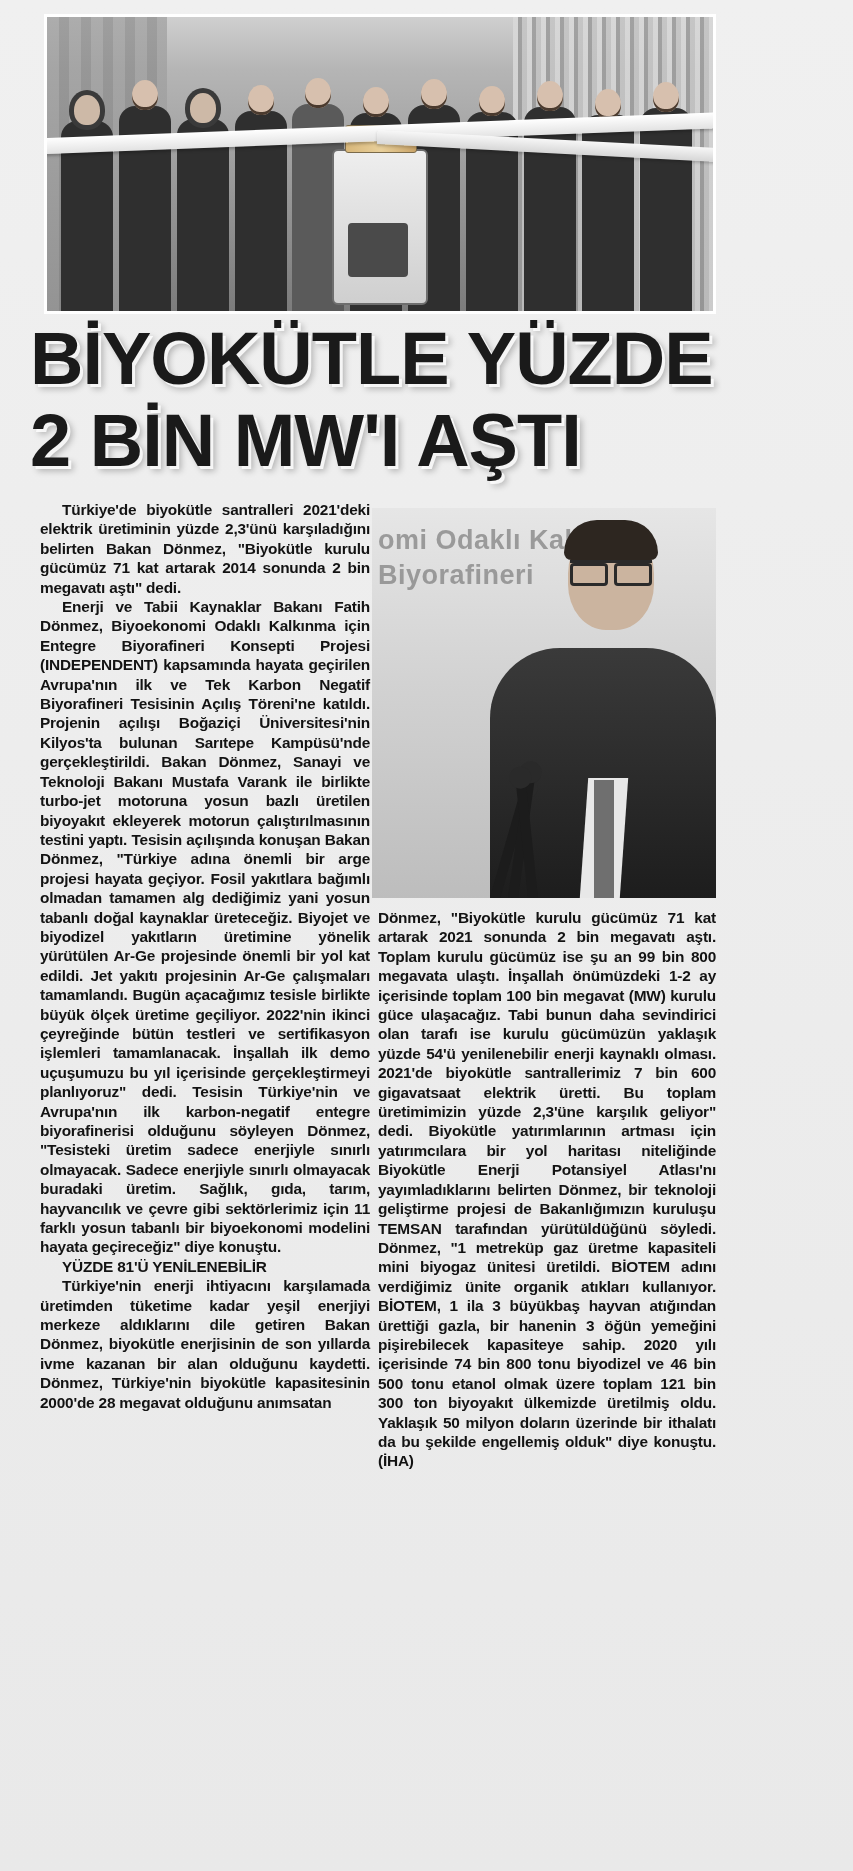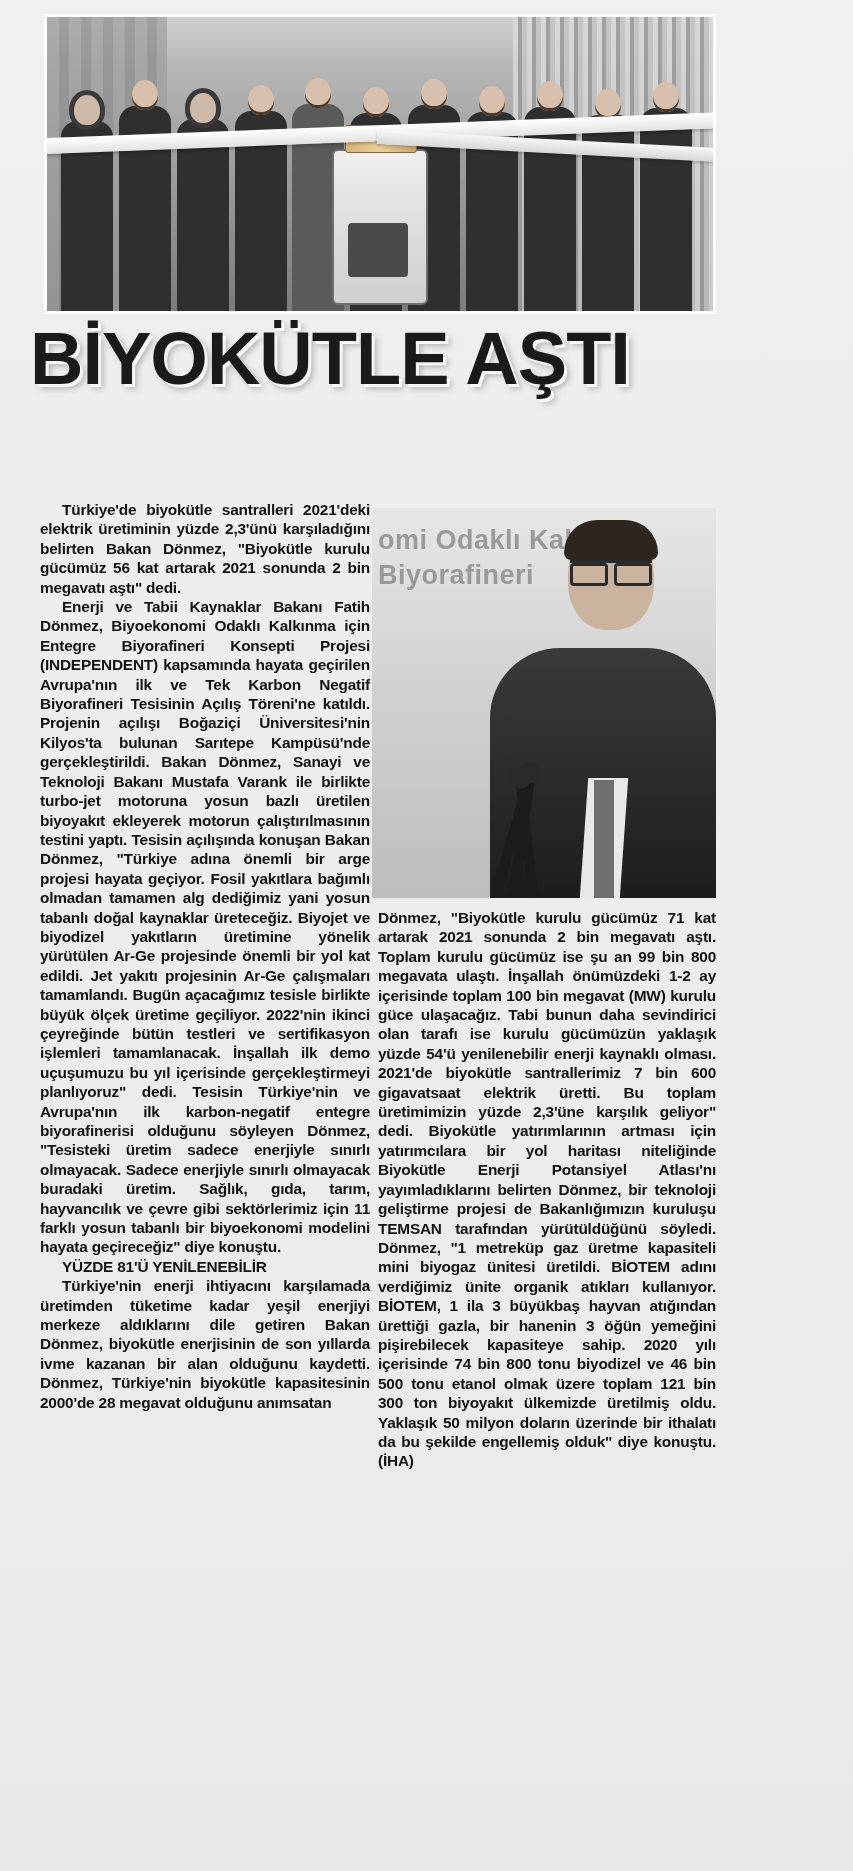--- a/index.html
+++ b/index.html
@@ -358,21 +358,22 @@
           <span class="head"></span>
         </div>
 
       <div class="tp-machine"></div>
       <div class="tp-jars"></div>
       <div class="tp-ribbon"></div>
       <div class="tp-ribbon2"></div>
     </div>
 
     <div class="headline">
-      <div class="line l1">BİYOKÜTLE AŞTI</div>
+      <div class="line l1">BİYOKÜTLE YÜZDE</div>
+      <div class="line l2">2 BİN MW'I AŞTI</div>
     </div>
 
     <div class="portrait">
       <div class="pr-bg"></div>
       <div class="pr-text">omi Odaklı Kalk</div>
       <div class="pr-text2">Biyorafineri</div>
       <div class="pr-flag"></div>
       <div class="pr-man-body">
         <div class="pr-man-shirt"></div>
         <div class="pr-tie"></div>
@@ -386,21 +387,21 @@
       <div class="pr-mic" style="left:136px;height:122px;transform:rotate(8deg);">
           <span class="ball"></span>
         </div>
       <div class="pr-mic" style="left:156px;height:116px;transform:rotate(-6deg);">
           <span class="ball"></span>
         </div>
     </div>
 
     <div class="cols">
       <div class="col left">
-        <p>Türkiye'de biyokütle santralleri 2021'deki elektrik üretiminin yüzde 2,3'ünü karşıladığını belirten Bakan Dönmez, "Biyokütle kurulu gücümüz 56 kat artarak 2021 sonunda 2 bin megavatı aştı" dedi.</p>
+        <p>Türkiye'de biyokütle santralleri 2021'deki elektrik üretiminin yüzde 2,3'ünü karşıladığını belirten Bakan Dönmez, "Biyokütle kurulu gücümüz 71 kat artarak 2014 sonunda 2 bin megavatı aştı" dedi.</p>
         <p>Enerji ve Tabii Kaynaklar Bakanı Fatih Dönmez, Biyoekonomi Odaklı Kalkınma için Entegre Biyorafineri Konsepti Projesi (INDEPENDENT) kapsamında hayata geçirilen Avrupa'nın ilk ve Tek Karbon Negatif Biyorafineri Tesisinin Açılış Töreni'ne katıldı. Projenin açılışı Boğaziçi Üniversitesi'nin Kilyos'ta bulunan Sarıtepe Kampüsü'nde gerçekleştirildi. Bakan Dönmez, Sanayi ve Teknoloji Bakanı Mustafa Varank ile birlikte turbo-jet motoruna yosun bazlı üretilen biyoyakıt ekleyerek motorun çalıştırılmasının testini yaptı. Tesisin açılışında konuşan Bakan Dönmez, "Türkiye adına önemli bir arge projesi hayata geçiyor. Fosil yakıtlara bağımlı olmadan tamamen alg dediğimiz yani yosun tabanlı doğal kaynaklar üreteceğiz. Biyojet ve biyodizel yakıtların üretimine yönelik yürütülen Ar-Ge projesinde önemli bir yol kat edildi. Jet yakıtı projesinin Ar-Ge çalışmaları tamamlandı. Bugün açacağımız tesisle birlikte büyük ölçek üretime geçiliyor. 2022'nin ikinci çeyreğinde bütün testleri ve sertifikasyon işlemleri tamamlanacak. İnşallah ilk demo uçuşumuzu bu yıl içerisinde gerçekleştirmeyi planlıyoruz" dedi. Tesisin Türkiye'nin ve Avrupa'nın ilk karbon-negatif entegre biyorafinerisi olduğunu söyleyen Dönmez, "Tesisteki üretim sadece enerjiyle sınırlı olmayacak. Sadece enerjiyle sınırlı olmayacak buradaki üretim. Sağlık, gıda, tarım, hayvancılık ve çevre gibi sektörlerimiz için 11 farklı yosun tabanlı bir biyoekonomi modelini hayata geçireceğiz" diye konuştu.</p>
         <p class="subhead">YÜZDE 81'Ü YENİLENEBİLİR</p>
         <p>Türkiye'nin enerji ihtiyacını karşılamada üretimden tüketime kadar yeşil enerjiyi merkeze aldıklarını dile getiren Bakan Dönmez, biyokütle enerjisinin de son yıllarda ivme kazanan bir alan olduğunu kaydetti. Dönmez, Türkiye'nin biyokütle kapasitesinin 2000'de 28 megavat olduğunu anımsatan</p>
       </div>
       <div class="col right">
         <p class="noind">Dönmez, "Biyokütle kurulu gücümüz 71 kat artarak 2021 sonunda 2 bin megavatı aştı. Toplam kurulu gücümüz ise şu an 99 bin 800 megavata ulaştı. İnşallah önümüzdeki 1-2 ay içerisinde toplam 100 bin megavat (MW) kurulu güce ulaşacağız. Tabi bunun daha sevindirici olan tarafı ise kurulu gücümüzün yaklaşık yüzde 54'ü yenilenebilir enerji kaynaklı olması. 2021'de biyokütle santrallerimiz 7 bin 600 gigavatsaat elektrik üretti. Bu toplam üretimimizin yüzde 2,3'üne karşılık geliyor" dedi. Biyokütle yatırımlarının artması için yatırımcılara bir yol haritası niteliğinde Biyokütle Enerji Potansiyel Atlası'nı yayımladıklarını belirten Dönmez, bir teknoloji geliştirme projesi de Bakanlığımızın kuruluşu TEMSAN tarafından yürütüldüğünü söyledi. Dönmez, "1 metreküp gaz üretme kapasiteli mini biyogaz ünitesi üretildi. BİOTEM adını verdiğimiz ünite organik atıkları kullanıyor. BİOTEM, 1 ila 3 büyükbaş hayvan atığından ürettiği gazla, bir hanenin 3 öğün yemeğini pişirebilecek kapasiteye sahip. 2020 yılı içerisinde 74 bin 800 tonu biyodizel ve 46 bin 500 tonu etanol olmak üzere toplam 121 bin 300 ton biyoyakıt ülkemizde üretilmiş oldu. Yaklaşık 50 milyon doların üzerinde bir ithalatı da bu şekilde engellemiş olduk" diye konuştu. (İHA)</p>
       </div>
     </div>
 
   </div>

